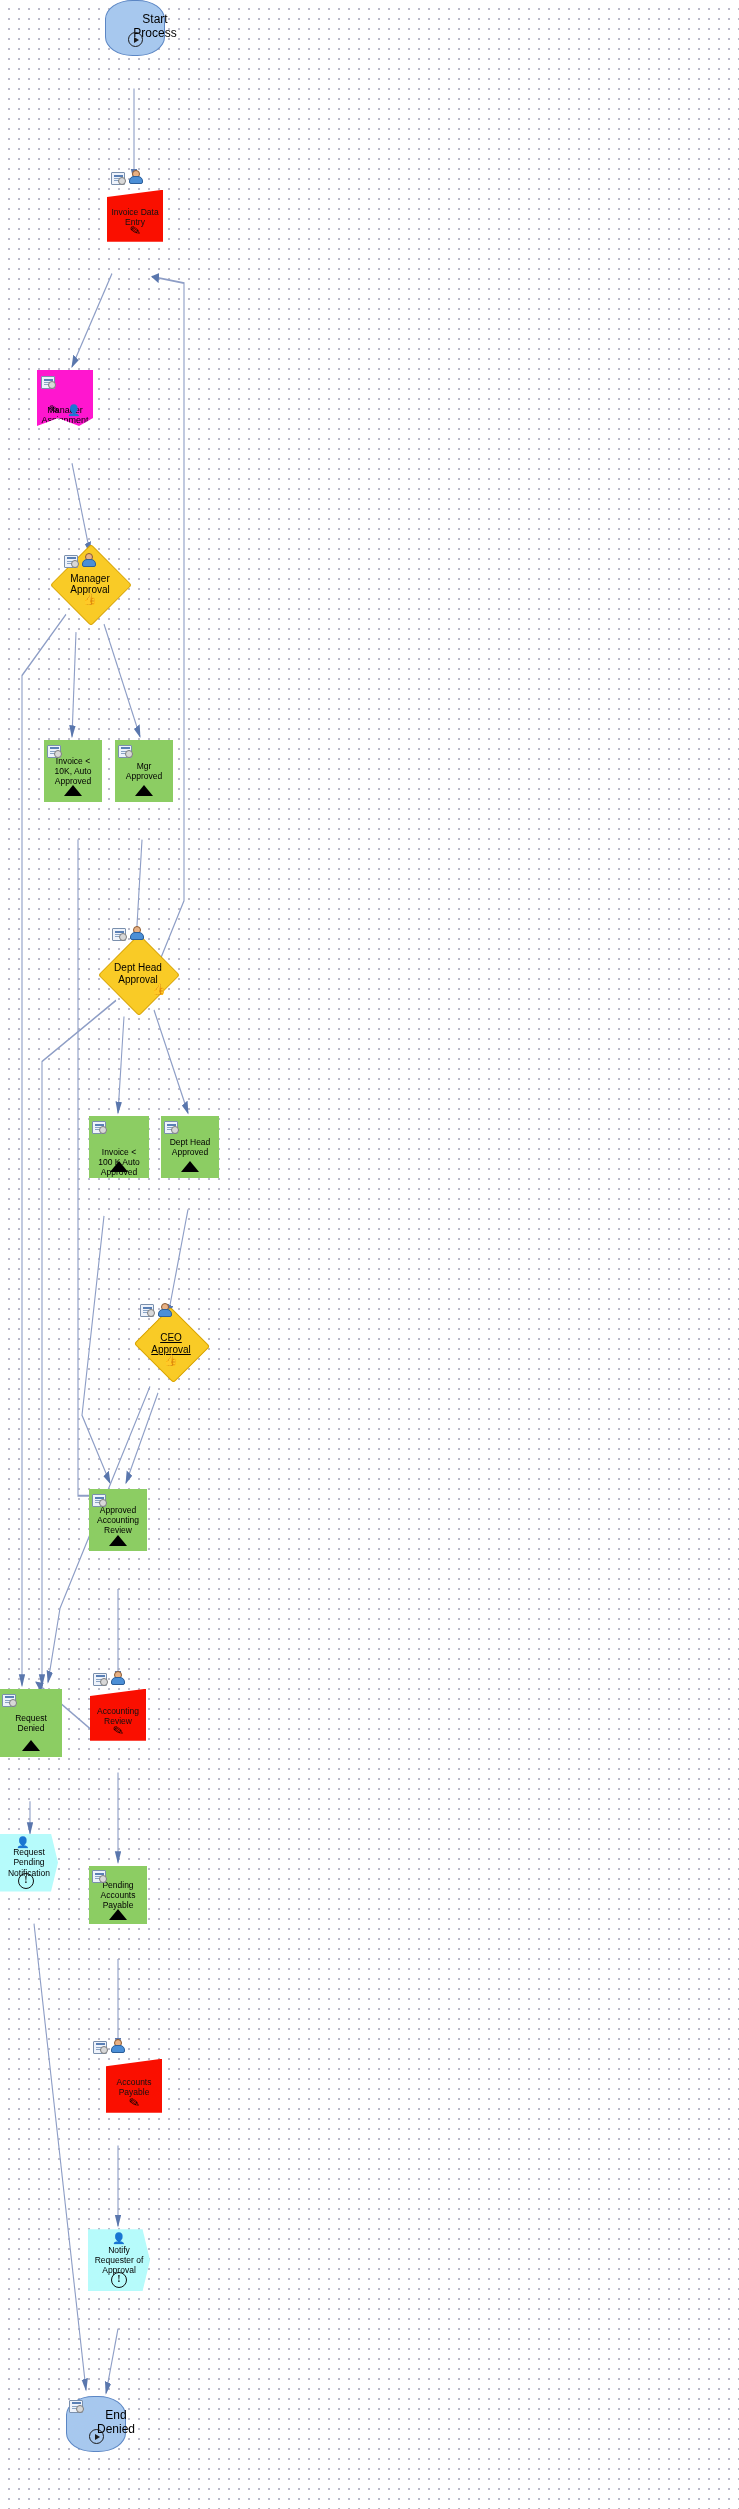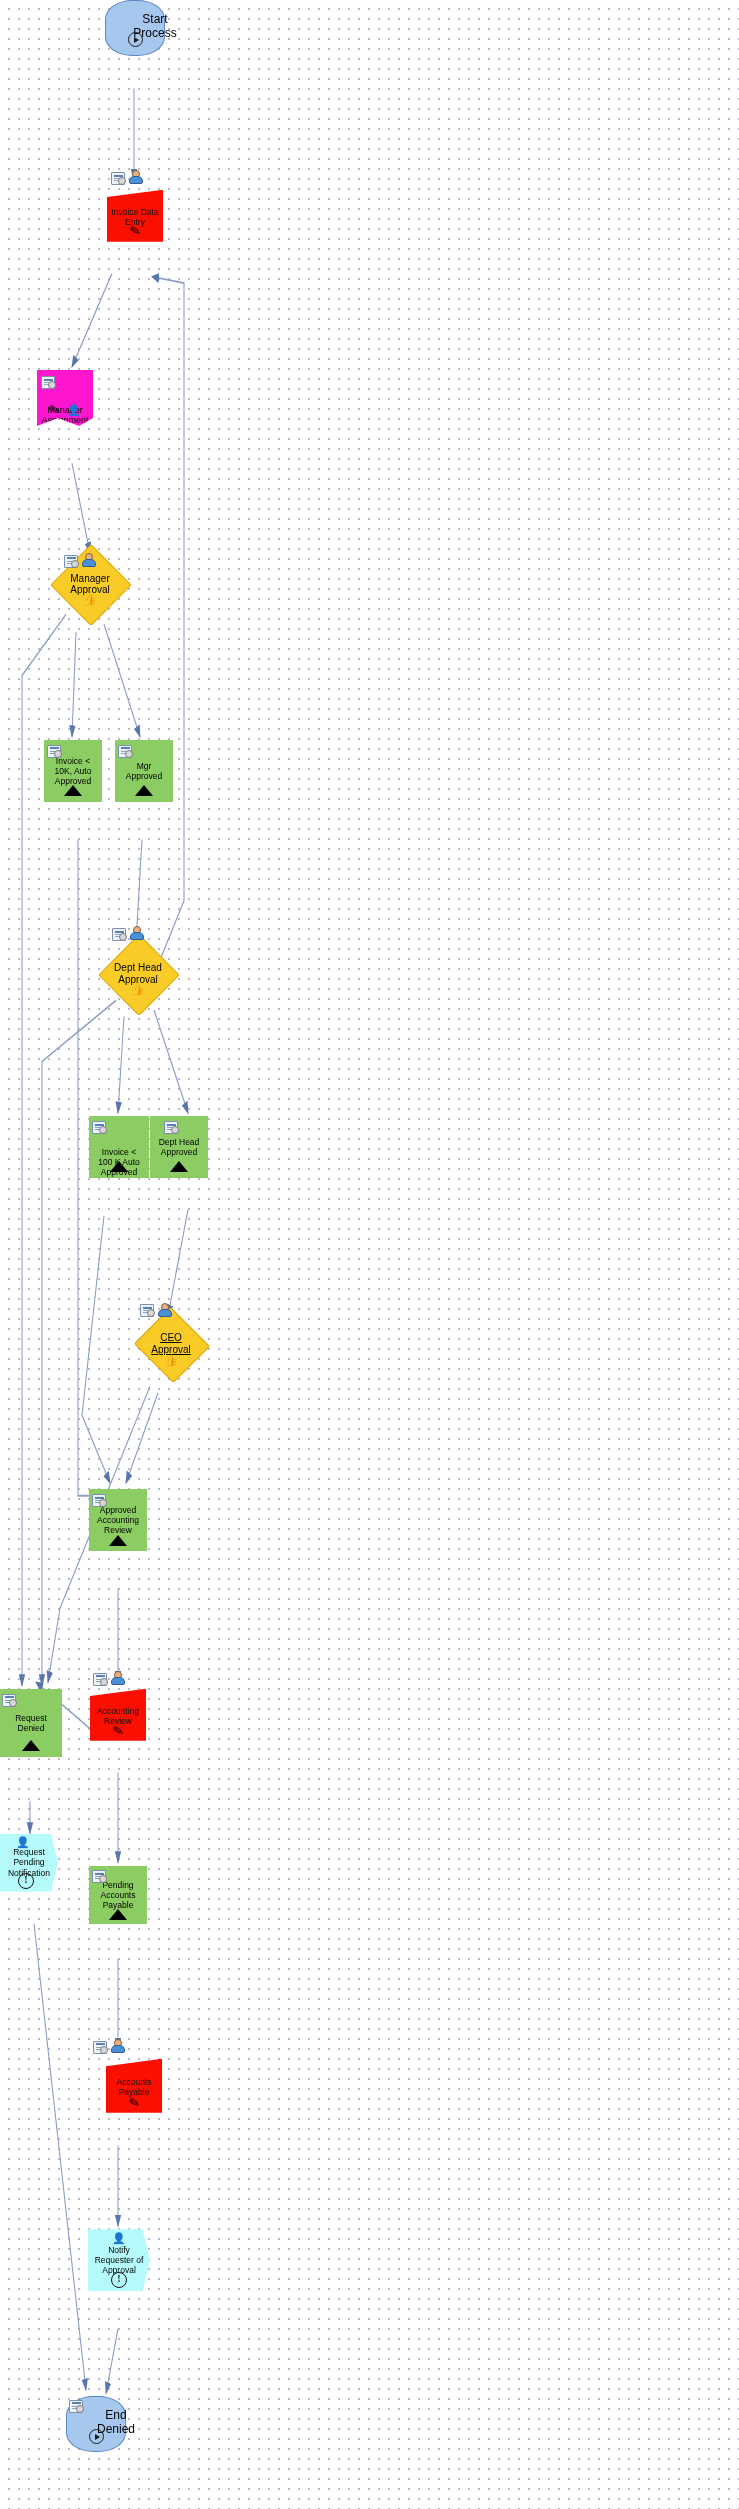--- a/index.html
+++ b/index.html
@@ -198,21 +198,21 @@
 
   <div class="node state" style="left: 115px; top: 739.833px; width: 58px; height: 62px;">
     <span class="lbl">Mgr Approved</span>
     <span class="deco tri" style="bottom:5px;"></span>
   </div>
   <div class="badge" style="left: 118px; top: 744.658px;">
     <span class="sheet"></span>
       <span class="cog"></span>
     </div>
 
-  <div class="node diamond" style="left: 110px; top: 945.7px; width: 56px; height: 56px;">
+  <div class="node diamond" style="left: 110px; top: 945.7px; width: 56px; height: 56px; align-items: flex-end;">
     <span class="dshape"></span>
     <span class="lbl">Dept Head Approval</span>
     <span class="deco thumb" style="bottom:7px;">👍</span>
   </div>
   <div class="badge" style="left: 112px; top: 928.008px;">
     <span class="sheet"></span>
       <span class="cog"></span>
     </div>
   <div class="badge-user" style="left: 129px; top: 926.4px;">
     <span class="head"></span>
@@ -221,21 +221,21 @@
 
   <div class="node state" style="left: 89px; top: 1116.18px; width: 60px; height: 62px; justify-content: flex-end;">
     <span class="lbl">Invoice &lt; 100 K Auto Approved</span>
     <span class="deco tri" style="bottom:5px;"></span>
   </div>
   <div class="badge" style="left: 92px; top: 1121.01px;">
     <span class="sheet"></span>
       <span class="cog"></span>
     </div>
 
-  <div class="node state" style="left: 150px; top: 1116.18px; width: 58px; height: 62px;">
+  <div class="node state" style="left: 161px; top: 1116.18px; width: 58px; height: 62px;">
     <span class="lbl">Dept Head Approved</span>
     <span class="deco tri" style="bottom:5px;"></span>
   </div>
   <div class="badge" style="left: 164px; top: 1121.01px;">
     <span class="sheet"></span>
       <span class="cog"></span>
     </div>
 
   <div class="node diamond" style="left: 144px; top: 1318.83px; width: 54px; height: 50px; text-decoration: underline;">
     <span class="dshape"></span>

